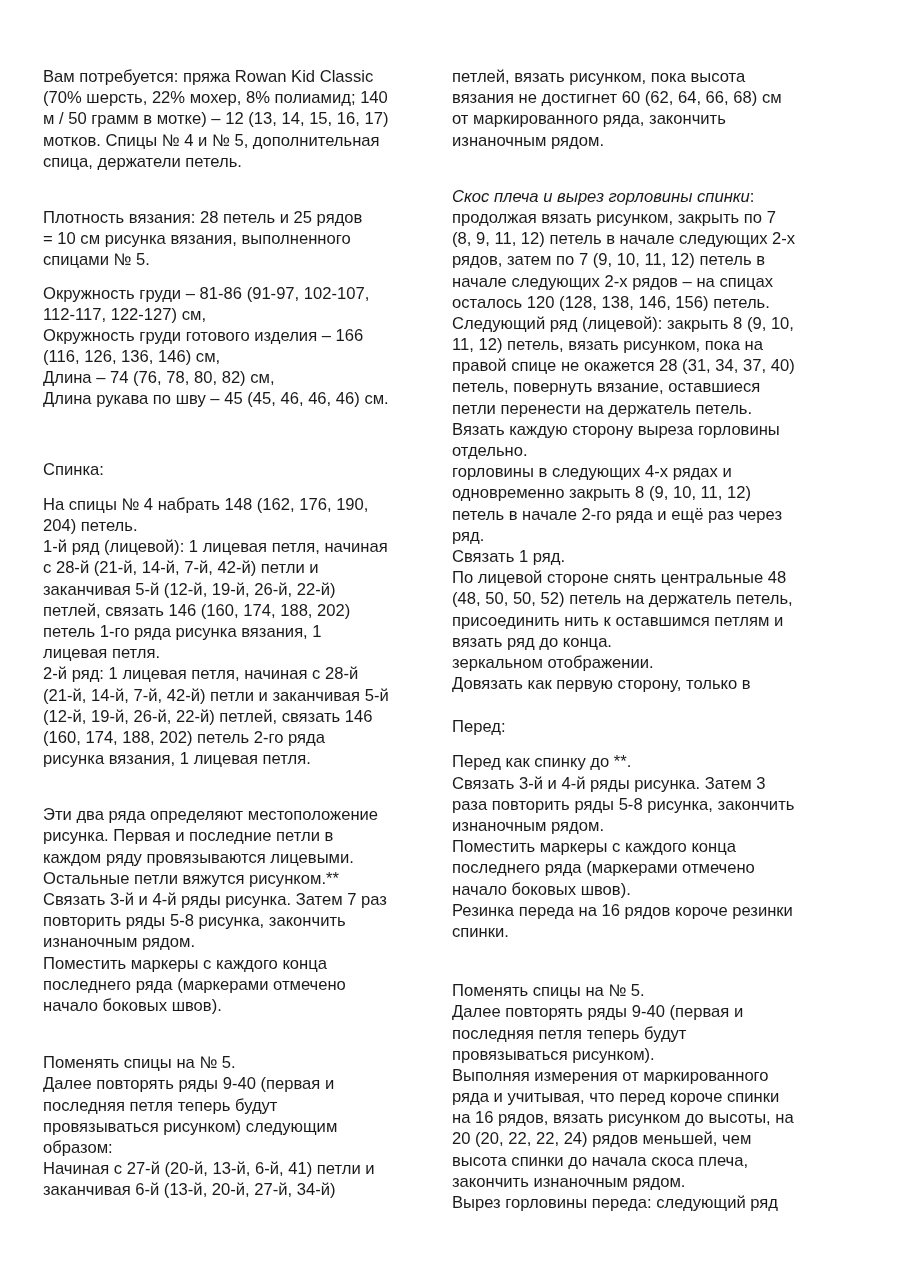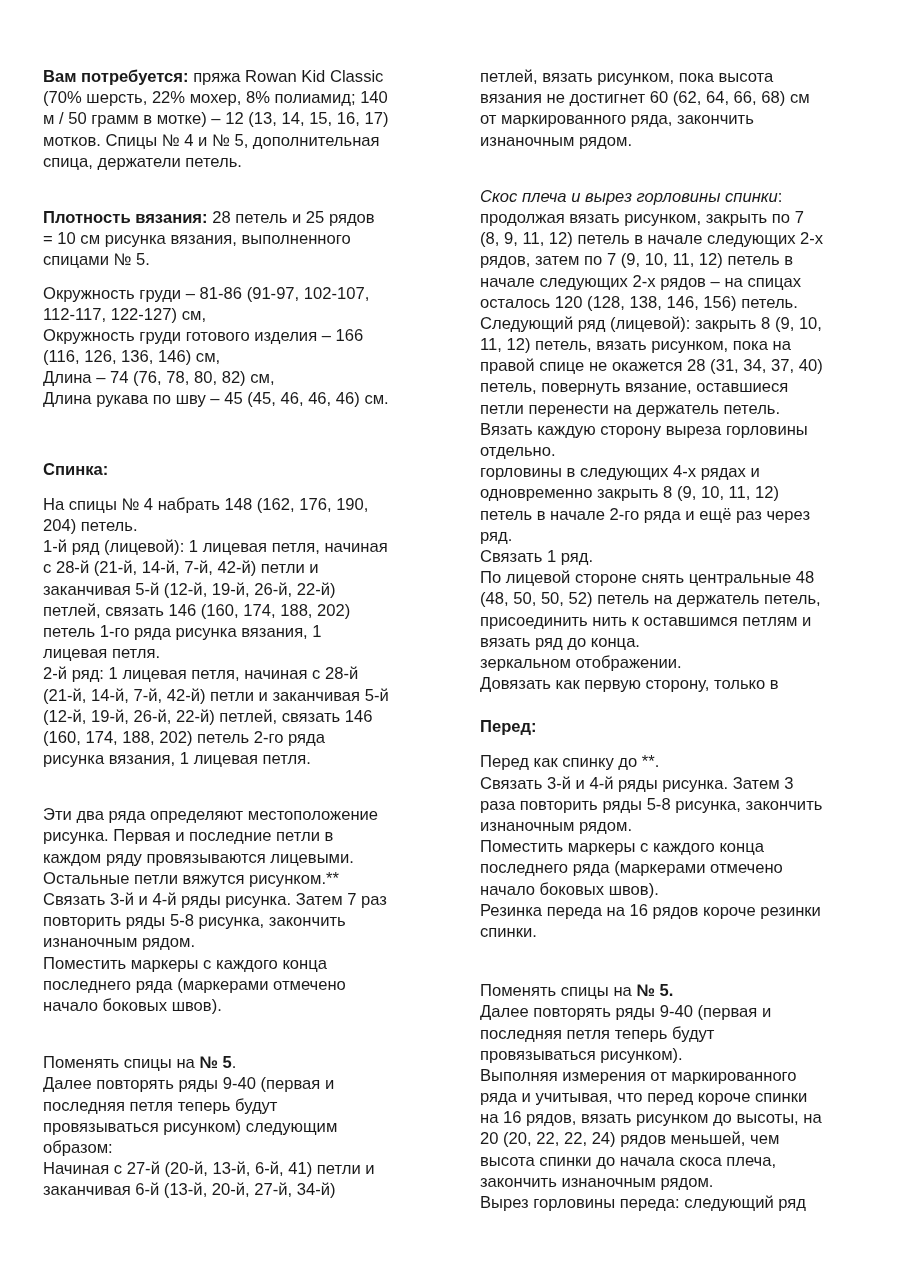--- a/index.html
+++ b/index.html
@@ -1,23 +1,23 @@
 <!DOCTYPE html>
 <html><head>
 <meta charset="utf-8">
 <style>
   html, body { margin: 0; padding: 0; background: #ffffff; }
   body { width: 905px; height: 1280px; position: relative; overflow: hidden;
          font-family: "Liberation Sans", sans-serif; color: #1a1a1a; }
   .col { position: absolute; top: 66px; }
   .col-left { left: 43px; width: 420px; }
-  .col-right { left: 480px; width: 420px; }
+  .col-right { left: 452px; width: 420px; }
   .line { display: block; font-size: 16.6px; line-height: 21.2px; height: 21.2px; white-space: nowrap; }
   .gap { display: block; }
-  b, .b { font-weight: bold; }
+  b, .b { font-weight: normal; }
   .i { font-style: italic; }
   .block { display: block; }
 </style>
 </head>
 <body>
 
 <div class="col col-left">
 
   <div class="block">
     <span class="line"><b>Вам потребуется:</b><span> пряжа Rowan Kid Classic</span></span>

